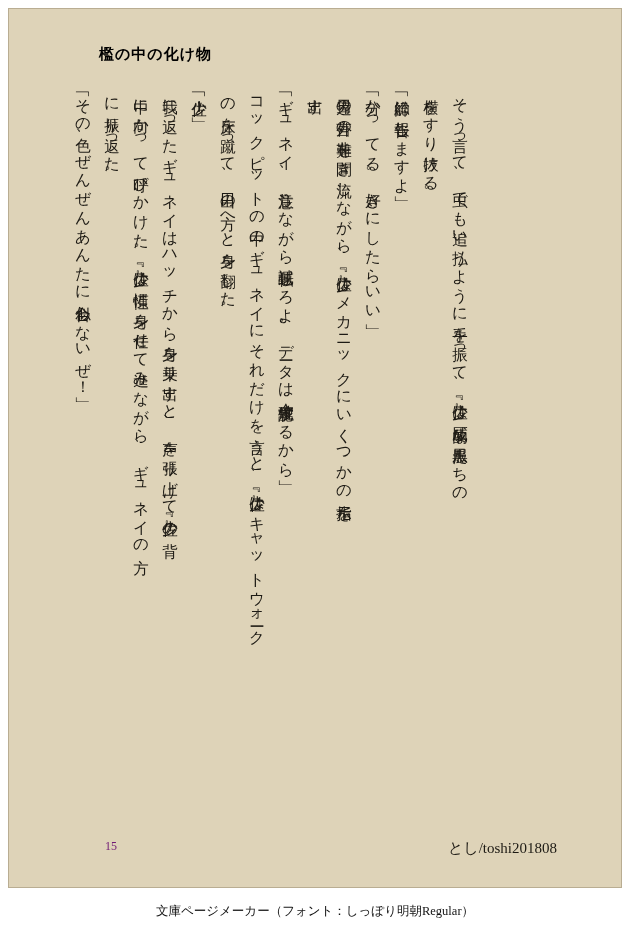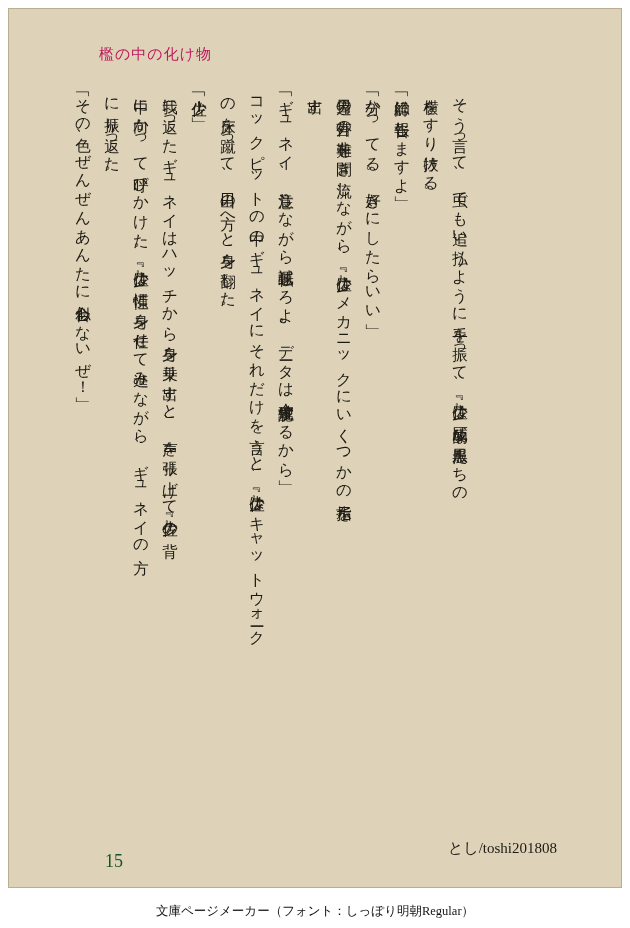--- a/index.html
+++ b/index.html
@@ -30,23 +30,24 @@
     border: 1px solid #b9ad92;
     box-sizing: border-box;
     overflow: hidden;
   }
   
   .header-title {
     position: absolute;
     left: 90px;
     top: 36px;
     font-size: 15px;
-    color: #be185d;
+    color: #000000;
     letter-spacing: 1px;
     white-space: nowrap;
+    font-weight: bold;
   }
   
   .body-text {
     position: absolute;
     top: 78px;
     right: 26px;
     left: 60px;
     height: 740px;
     display: flex;
     flex-direction: row;
@@ -70,23 +71,23 @@
   .footer {
     position: absolute;
     left: 0;
     right: 0;
     bottom: 26px;
     height: 22px;
   }
   .page-number {
     position: absolute;
     left: 96px;
-    top: 12px;
-    font-size: 18px;
-    color: #14532d;
+    top: 0;
+    font-size: 12px;
+    color: #701a75;
     font-family: "Liberation Serif", serif;
   }
   .author {
     position: absolute;
     right: 64px;
     top: 0;
     font-size: 15px;
     color: #1d1a14;
   }
   .caption {

